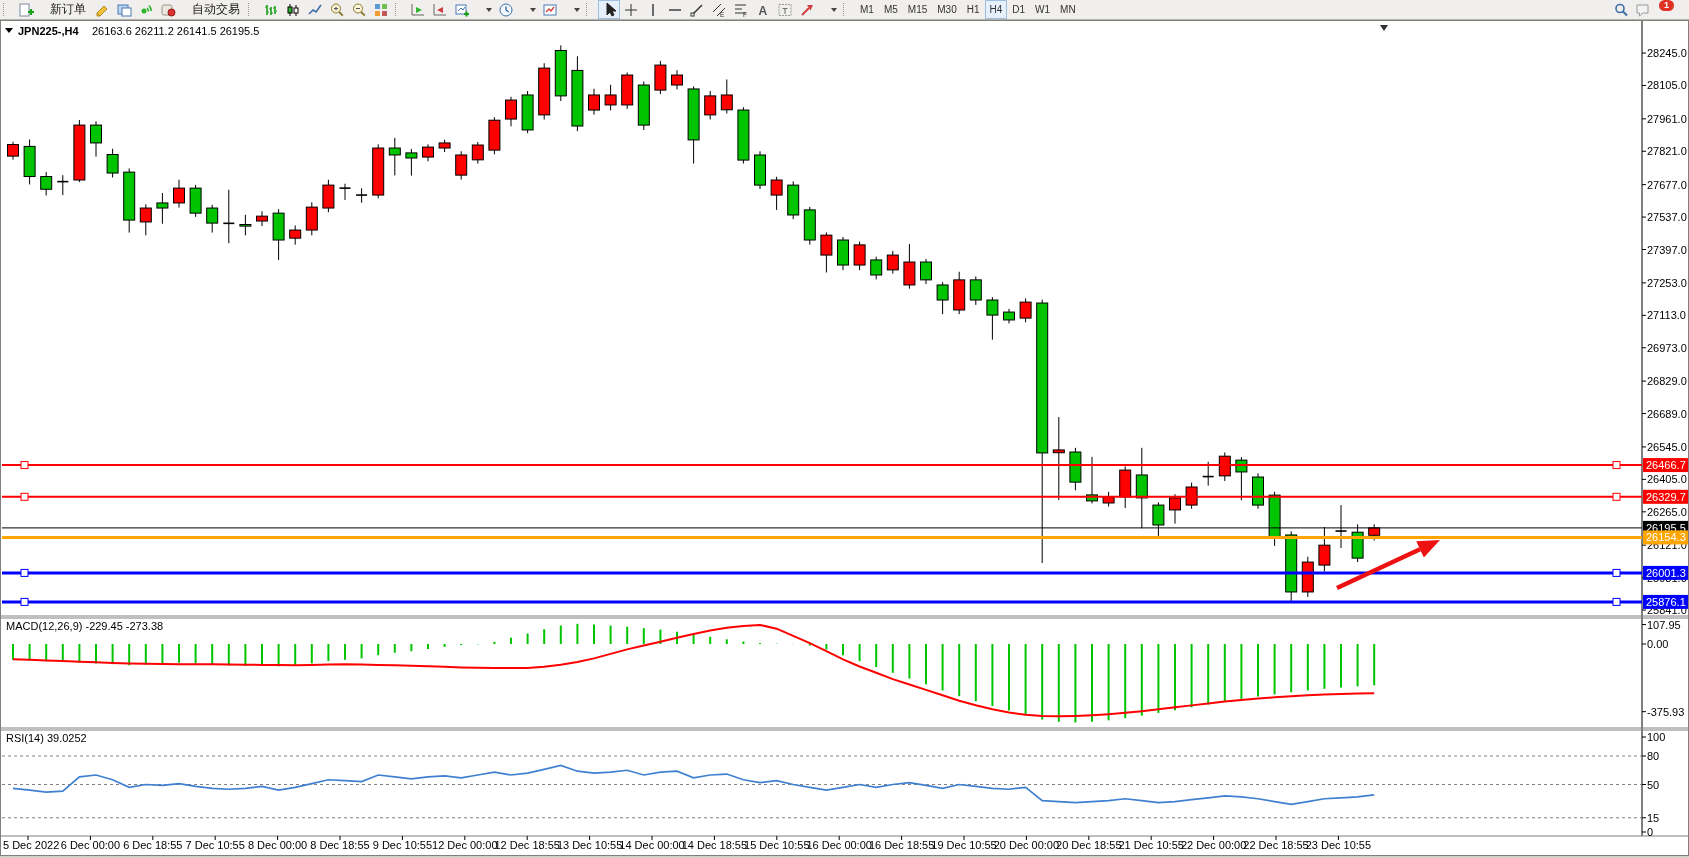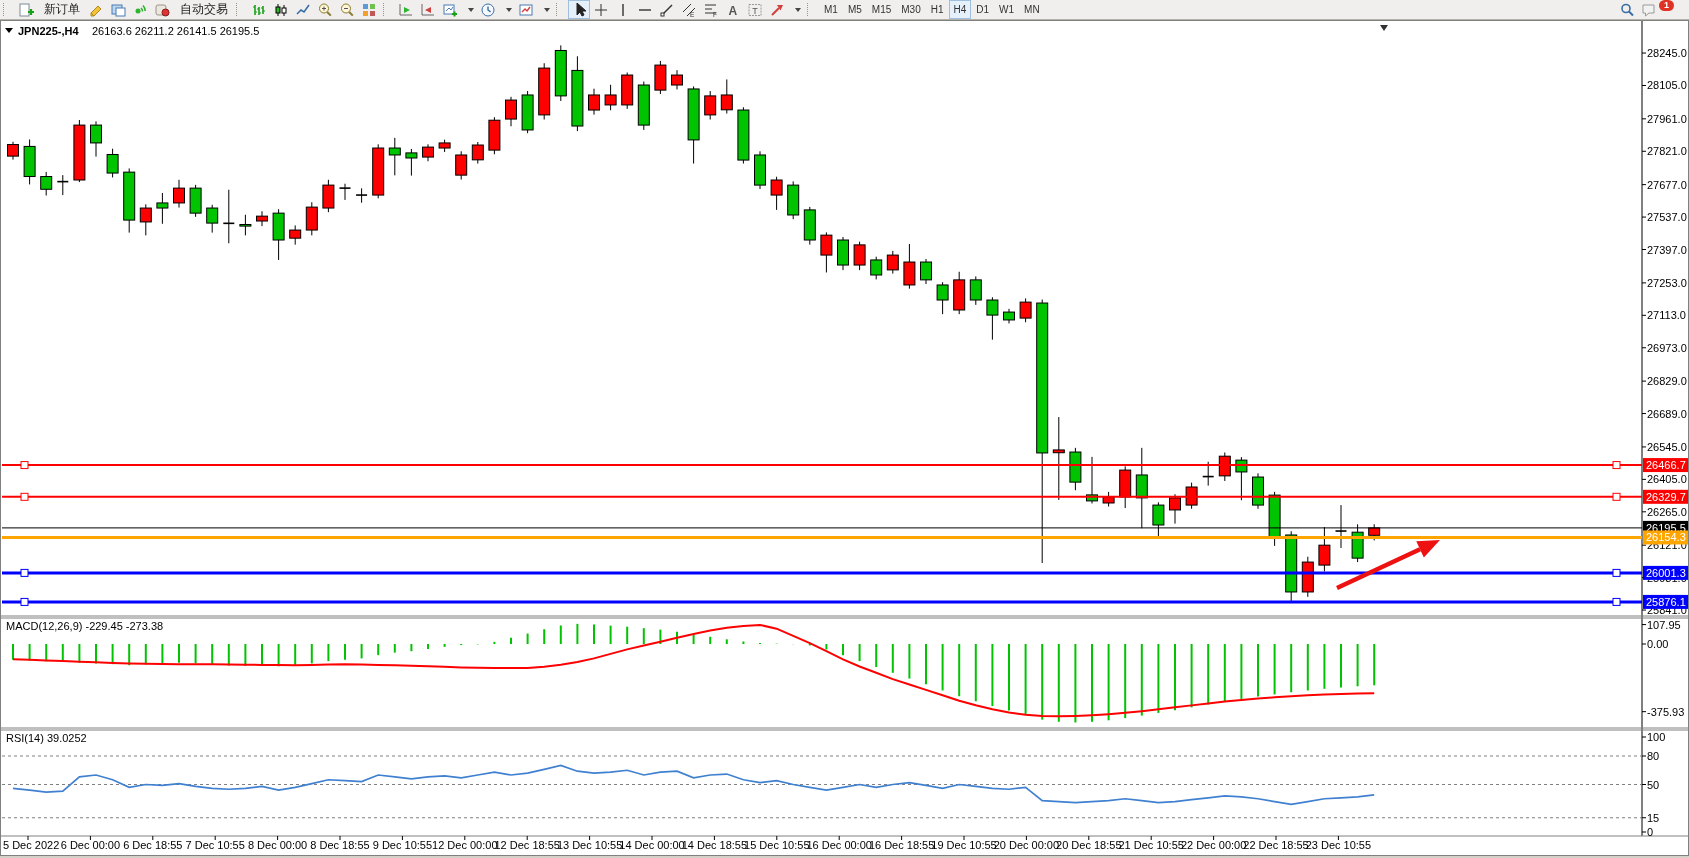--- a/index.html
+++ b/index.html
@@ -2,21 +2,21 @@
 <html><head>
 <meta charset="utf-8">
 <style>
   html,body{margin:0;padding:0;background:#d4d0c8;font-family:"Liberation Sans",sans-serif;}
   #app{position:relative;width:1689px;height:858px;background:#fff;overflow:hidden;}
   
   #toolbar{position:absolute;left:0;top:0;width:1689px;height:19px;background:#f0efed;
            border-bottom:1px solid #b5b2ac;display:flex;align-items:center;font-size:12px;z-index:5;}
   .grip{width:7px;height:13px;border-left:1px dotted #9a968e;margin:0 4px 0 3px;}
   .tbtn{display:inline-flex;align-items:center;height:17px;padding:0 2px;border:1px solid transparent;
-        background:transparent;cursor:default;font-size:12px;color:#222;gap:8px;}
+        background:transparent;cursor:default;font-size:12px;color:#222;gap:14px;}
   .tbtn.active{background:#e6f0fa;border:1px solid #9ebfdf;}
   .tbtn .lbl{padding:0 2px;white-space:nowrap;}
   .tbtn svg{display:block;}
   .caret{width:0;height:0;border-left:3px solid transparent;border-right:3px solid transparent;
          border-top:4px solid #444;margin-left:2px;}
   .tf .lbl{font-size:10px;color:#333;}
   #tb-right{margin-left:auto;display:flex;align-items:center;padding-right:6px;}
   .badge{position:relative;top:-4px;left:-6px;background:#e03224;color:#fff;border-radius:7px;
          font-size:9px;min-width:11px;height:11px;line-height:11px;text-align:center;padding:0 2px;font-weight:bold;}
   

